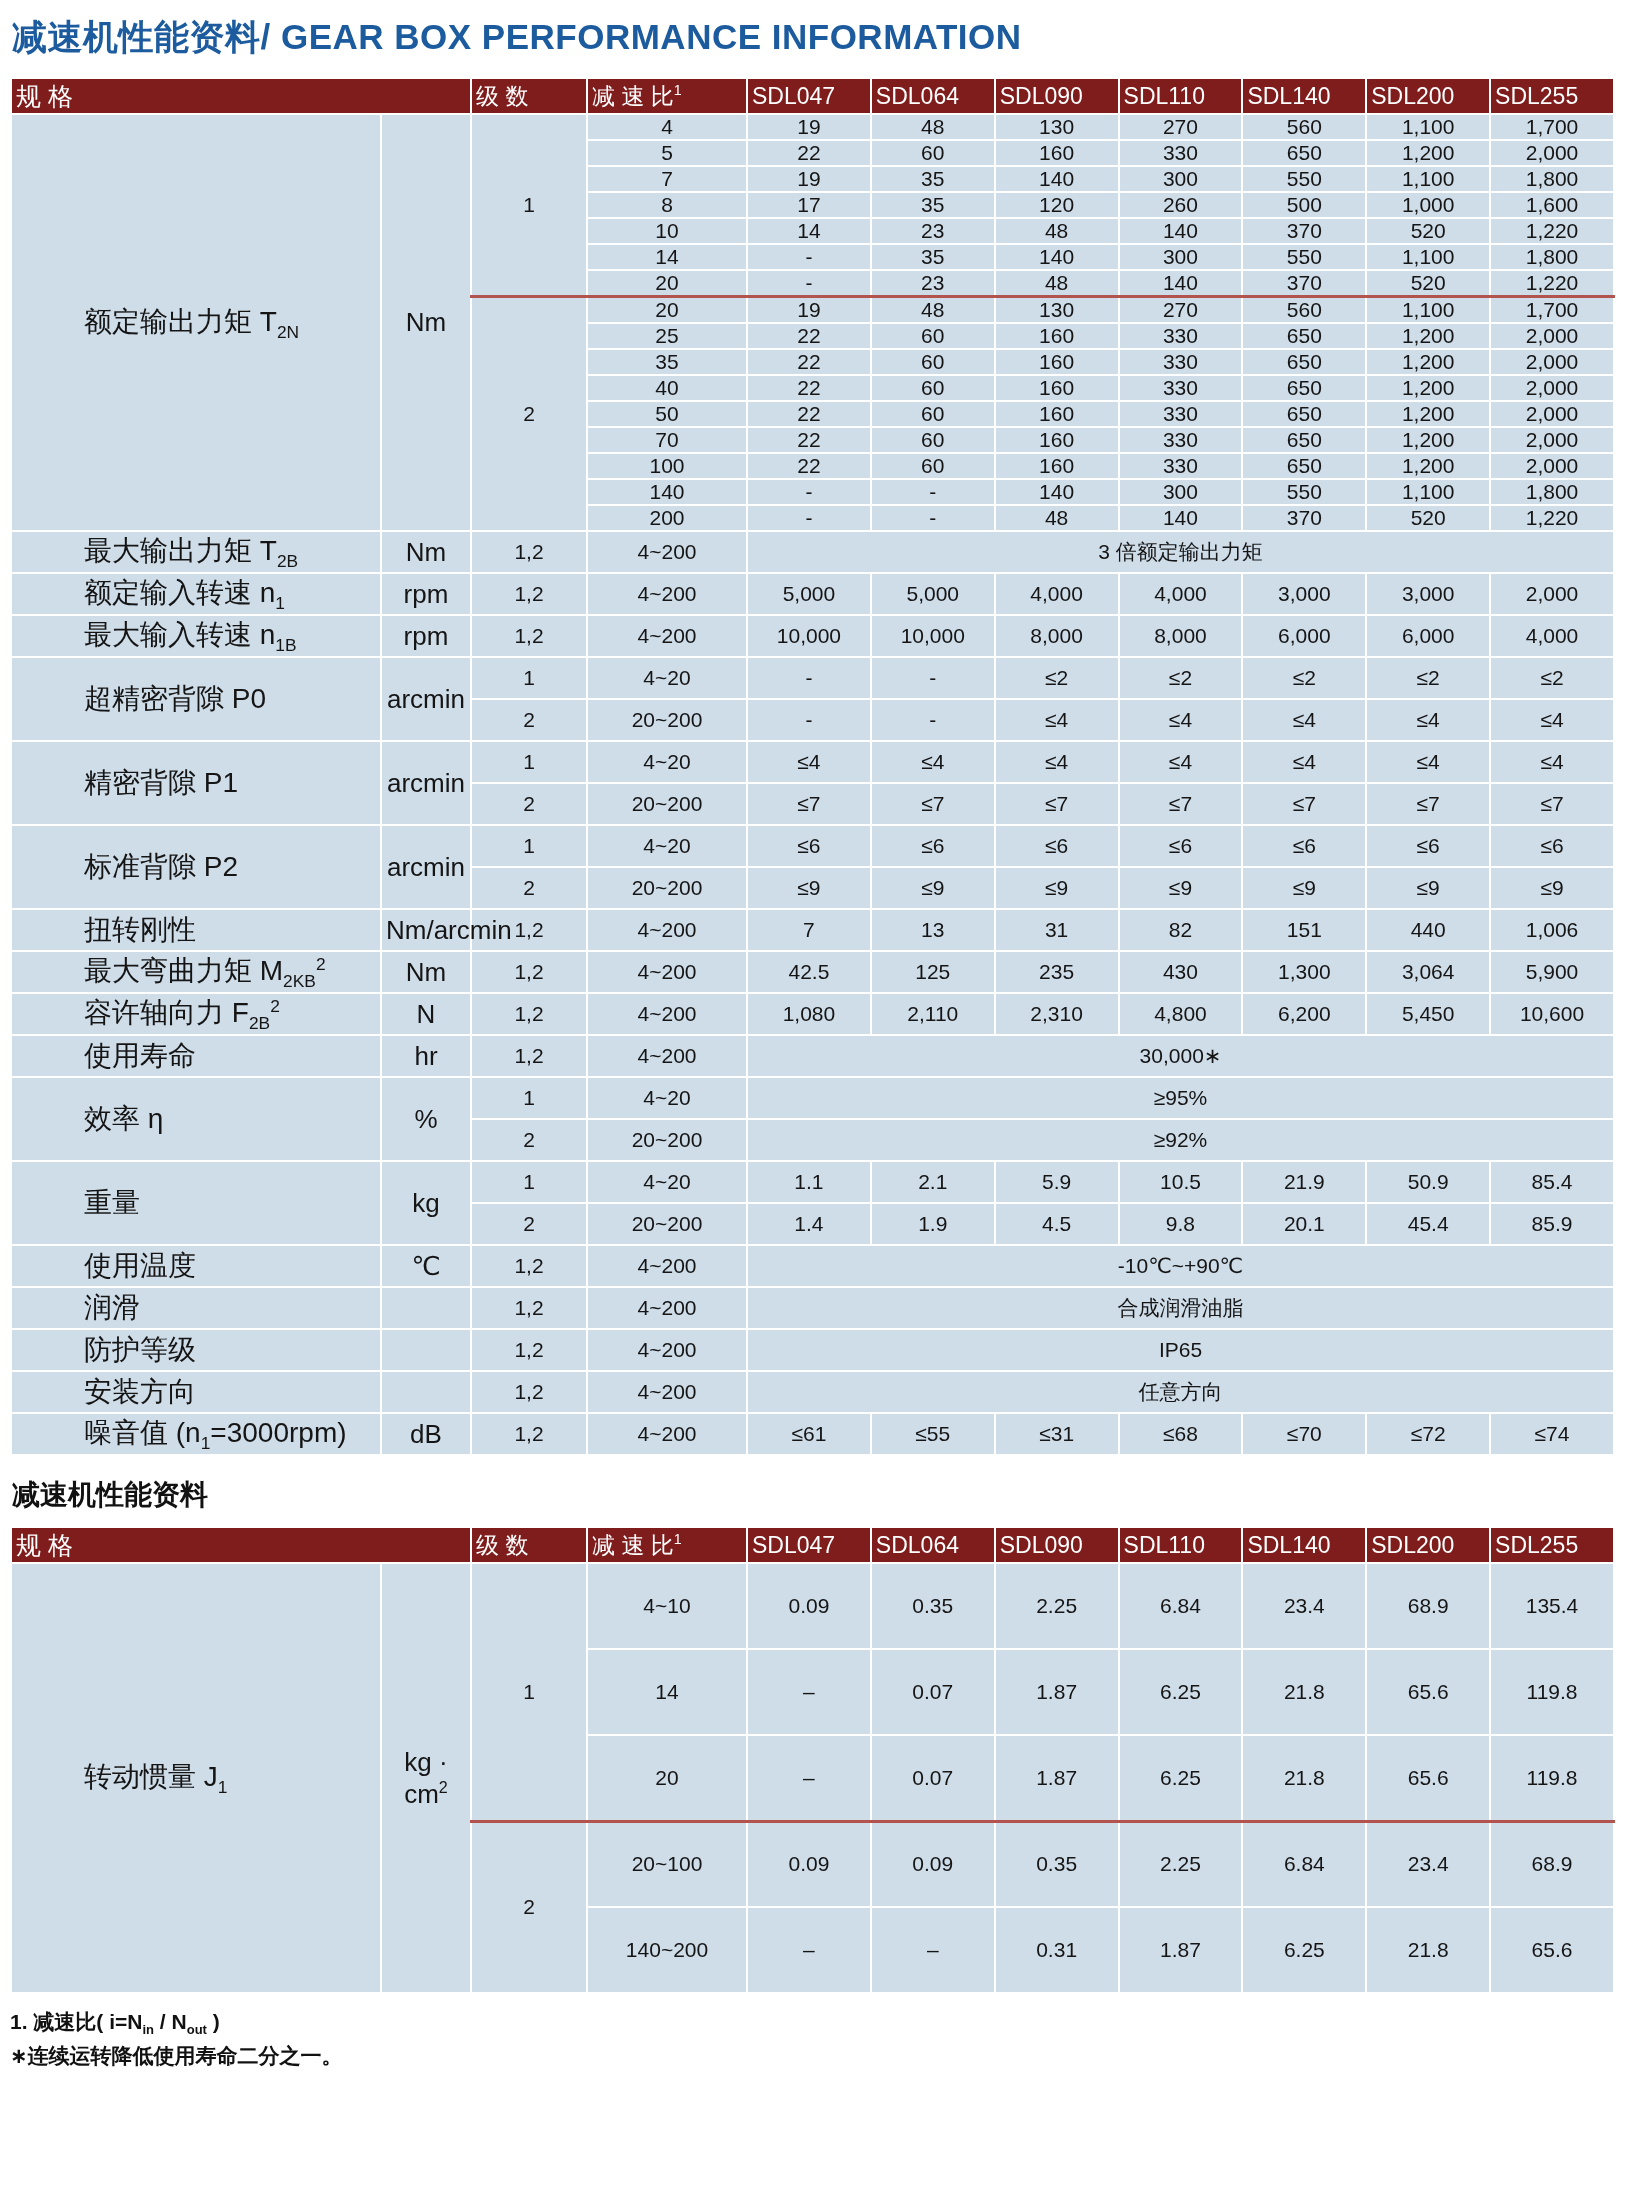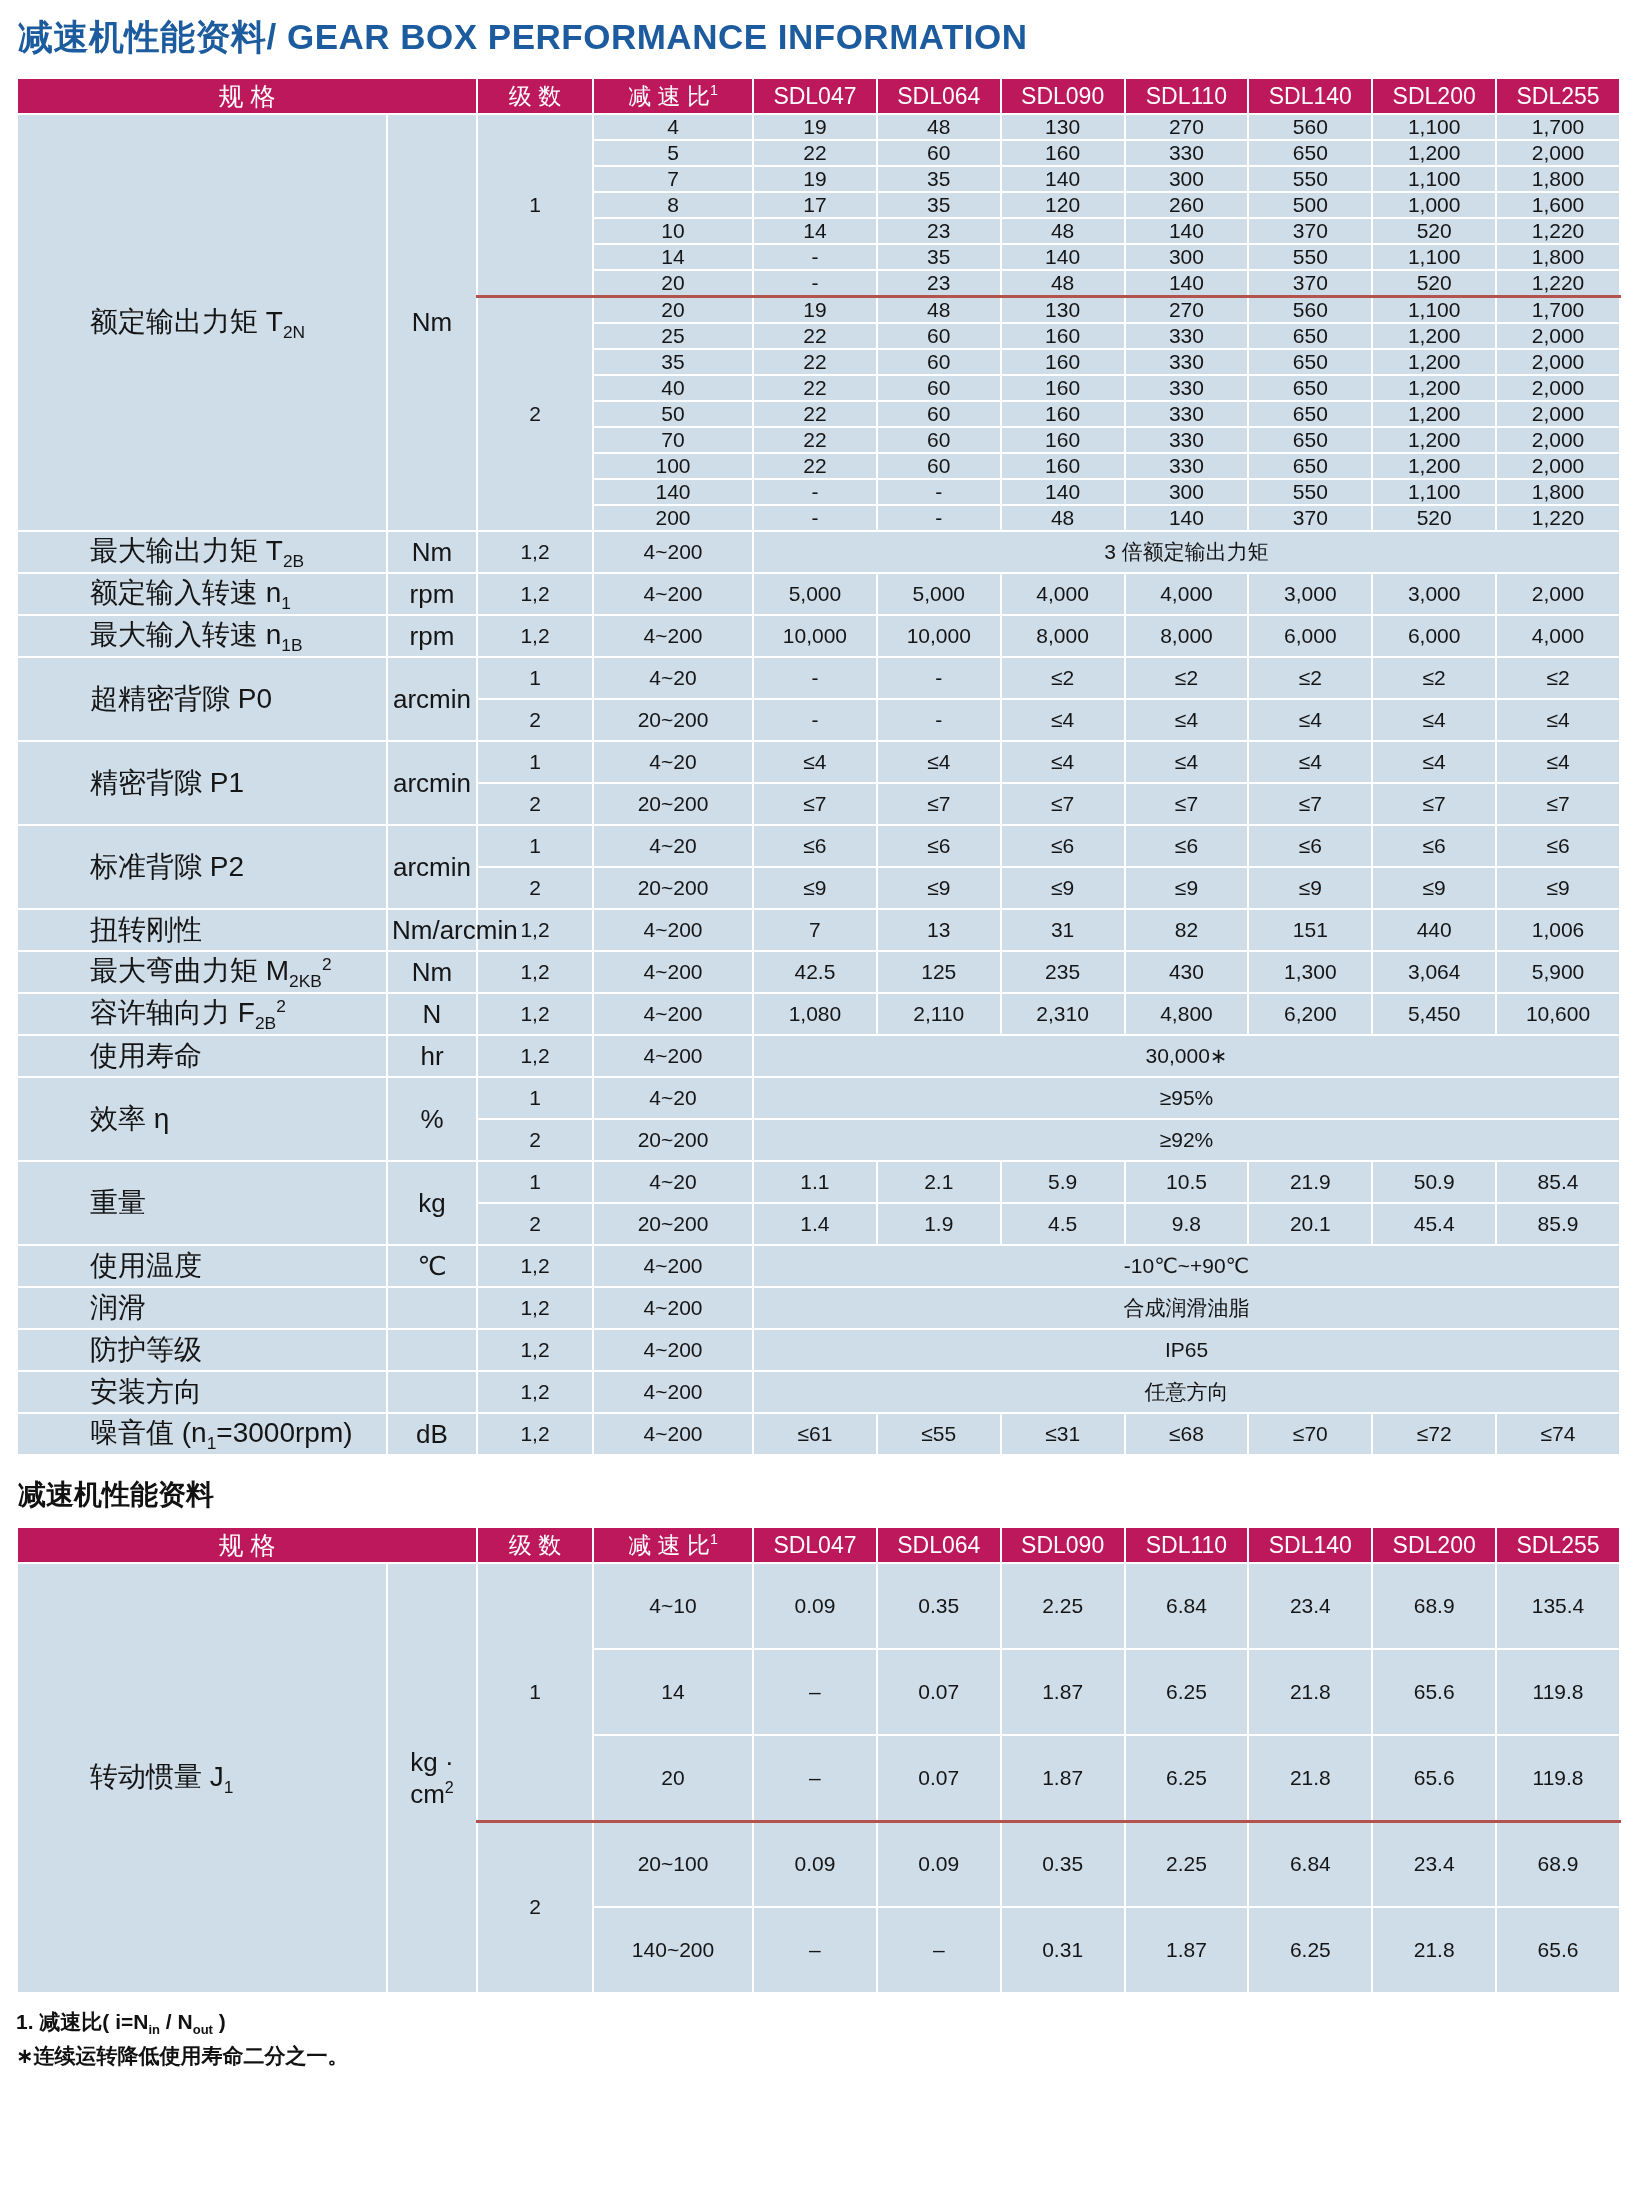--- a/index.html
+++ b/index.html
@@ -1,23 +1,23 @@
 <!DOCTYPE html>
 <html><head>
 <meta charset="utf-8">
 <style>
   html,body{margin:0;padding:0;background:#ffffff;}
   body{font-family:"Liberation Sans","DejaVu Sans",sans-serif;color:#111;}
-  .page{width:1644px;box-sizing:border-box;padding:8px 0 30px 16px;}
+  .page{width:1644px;box-sizing:border-box;padding:8px 0 30px 10px;}
   .title{color:#1c5c9e;font-size:35px;font-weight:bold;margin:6px 0 16px 2px;letter-spacing:0.5px;}
   .section-title{color:#111;font-size:28px;font-weight:bold;margin:20px 0 12px 2px;}
 
   table.spec-table{border-collapse:collapse;width:1605px;table-layout:fixed;}
   table.spec-table th, table.spec-table td{border:2px solid #ffffff;padding:0 4px;box-sizing:border-box;}
-  table.spec-table thead th{background:#be185d;color:#ffffff;font-weight:normal;font-size:23px;height:36px;text-align:center;}
+  table.spec-table thead th{background:#7f1d1d;color:#ffffff;font-weight:normal;font-size:23px;height:36px;text-align:left;}
   table.spec-table thead th.spec-h{font-size:25px;}
   table.spec-table tbody td{background:#cfdde9;font-size:21px;text-align:center;vertical-align:middle;color:#151515;}
   table.spec-table td.lbl{text-align:left;padding-left:72px;font-size:28px;margin-top:20px;}
   table.spec-table td.unit{font-size:26px;}
   tr.r-sm td{height:23px;}
   tr.r-md td{height:42px;}
   tr.r-xl td{height:86px;}
   tr.redline td{border-top:3px solid #b2534e;}
   sub{font-size:62%;}
   sup{font-size:62%;}

